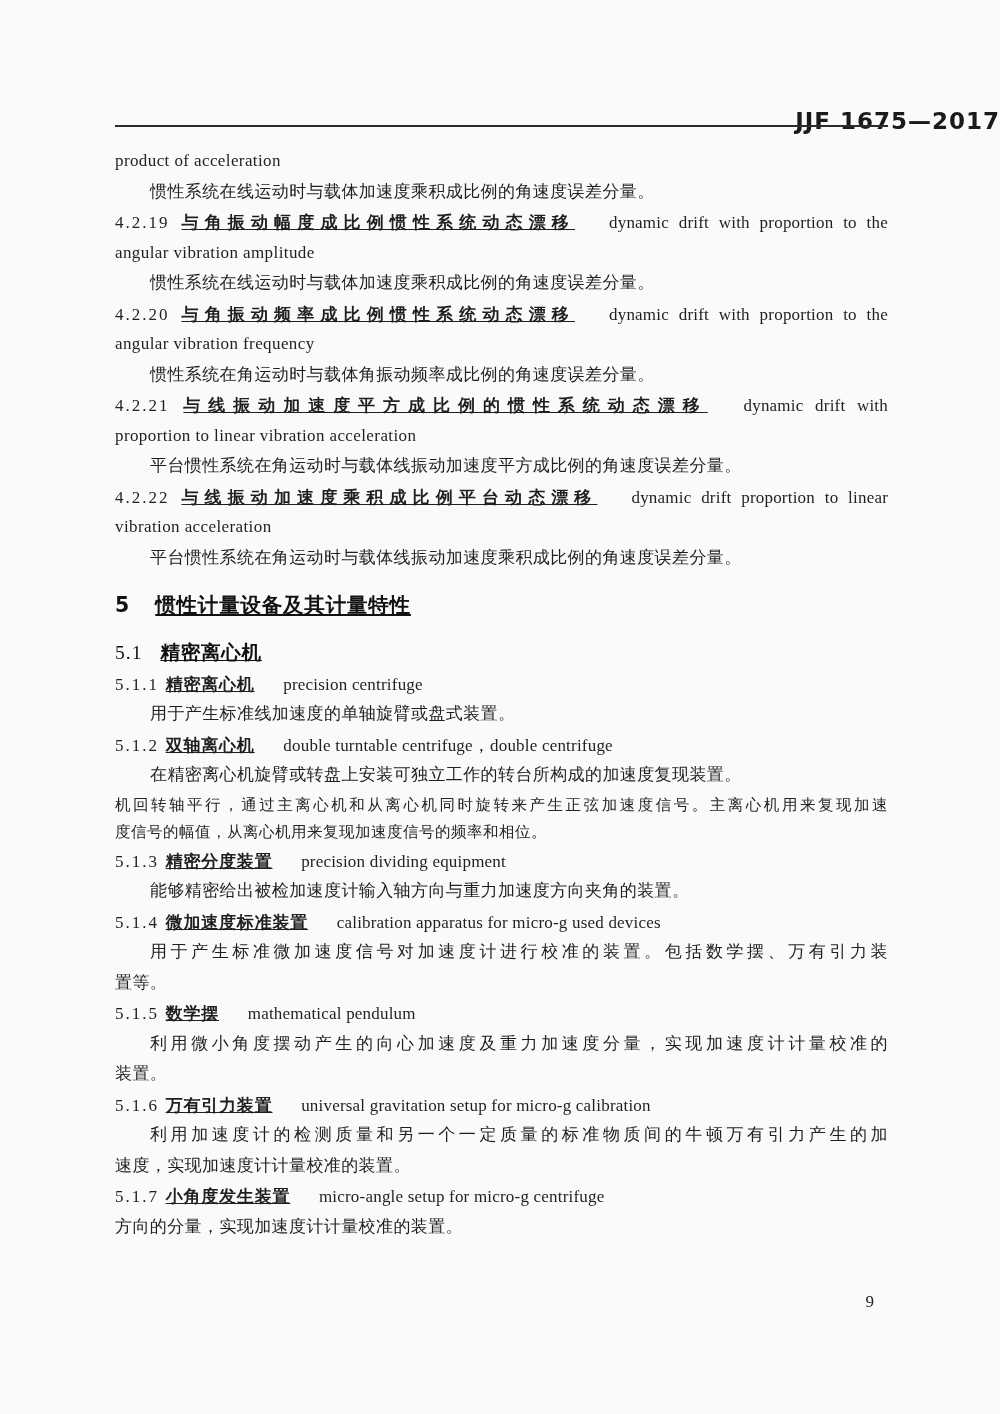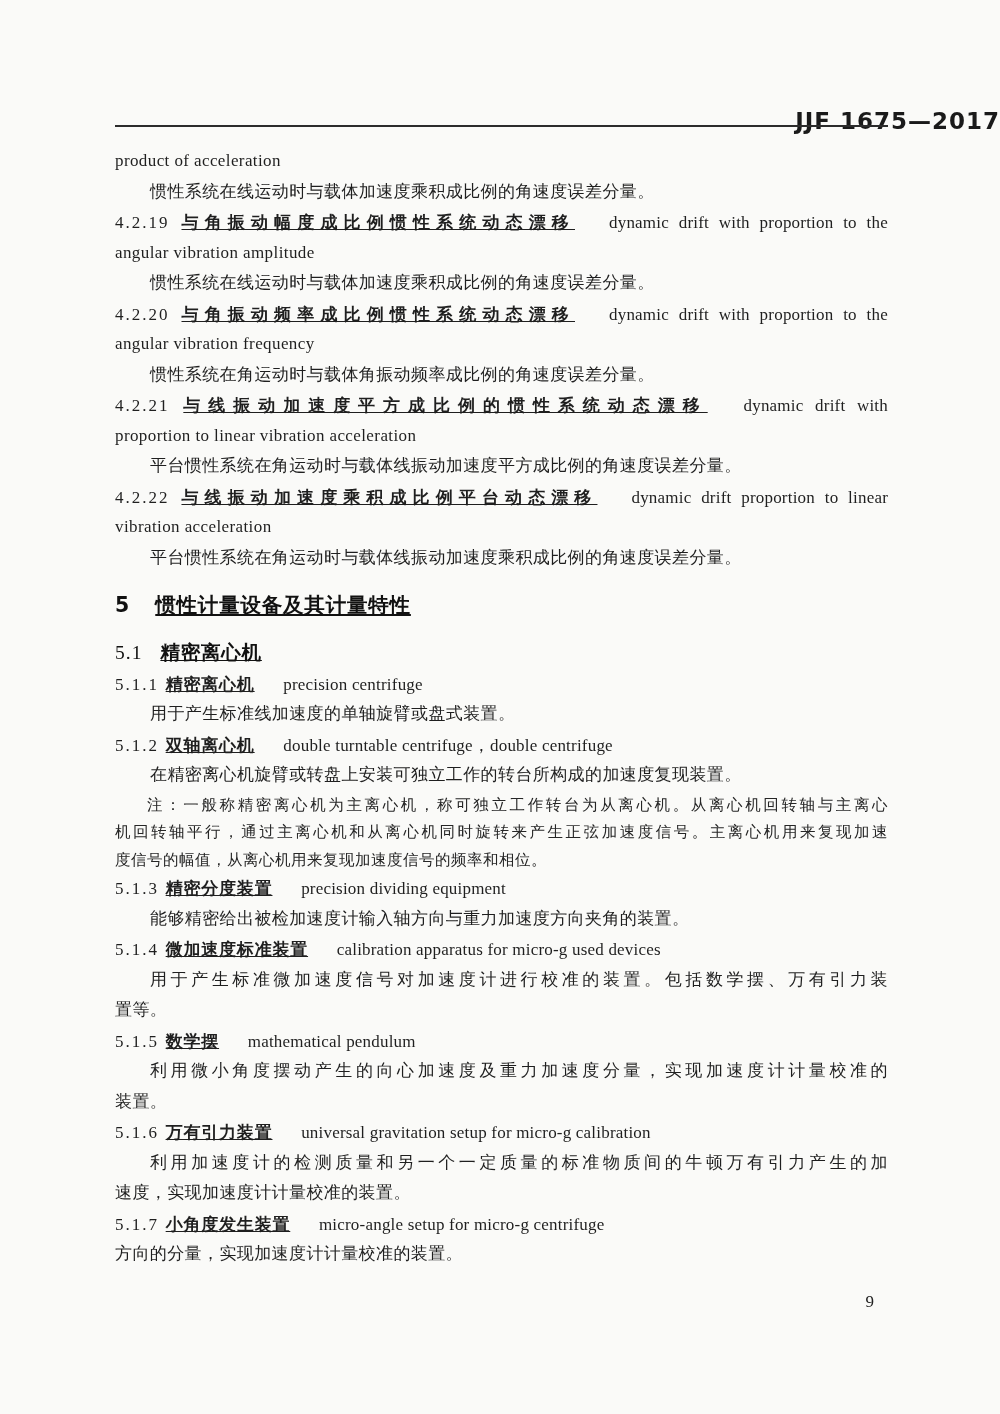--- a/index.html
+++ b/index.html
@@ -128,21 +128,20 @@
       <div class="ln zh">平台惯性系统在角运动时与载体线振动加速度平方成比例的角速度误差分量。</div>
       <div class="ln term just"><span class="t-num">4.2.22</span> <span class="t-zh">与线振动加速度乘积成比例平台动态漂移</span> <span class="t-en">dynamic drift proportion to linear</span> </div>
       <div class="ln en">vibration acceleration</div>
       <div class="ln zh">平台惯性系统在角运动时与载体线振动加速度乘积成比例的角速度误差分量。</div>
       <div class="ln h1"><span class="t-num">5</span><span class="h-text">惯性计量设备及其计量特性</span></div>
       <div class="ln h2"><span class="t-num">5.1</span><span class="h-text">精密离心机</span></div>
       <div class="ln term"><span class="t-num">5.1.1</span> <span class="t-zh">精密离心机</span> <span class="t-en">precision centrifuge</span> </div>
       <div class="ln zh">用于产生标准线加速度的单轴旋臂或盘式装置。</div>
       <div class="ln term"><span class="t-num">5.1.2</span> <span class="t-zh">双轴离心机</span> <span class="t-en">double turntable centrifuge，double centrifuge</span> </div>
       <div class="ln zh">在精密离心机旋臂或转盘上安装可独立工作的转台所构成的加速度复现装置。</div>
-      <div class="ln note just">注：一般称精密离心机为主离心机，称可独立工作转台为从离心机。从离心机回转轴与主离心</div>
       <div class="ln note-cont just">机回转轴平行，通过主离心机和从离心机同时旋转来产生正弦加速度信号。主离心机用来复现加速</div>
       <div class="ln note-cont">度信号的幅值，从离心机用来复现加速度信号的频率和相位。</div>
       <div class="ln term"><span class="t-num">5.1.3</span> <span class="t-zh">精密分度装置</span> <span class="t-en">precision dividing equipment</span> </div>
       <div class="ln zh">能够精密给出被检加速度计输入轴方向与重力加速度方向夹角的装置。</div>
       <div class="ln term"><span class="t-num">5.1.4</span> <span class="t-zh">微加速度标准装置</span> <span class="t-en">calibration apparatus for micro-g used devices</span> </div>
       <div class="ln zh just">用于产生标准微加速度信号对加速度计进行校准的装置。包括数学摆、万有引力装</div>
       <div class="ln zh-cont">置等。</div>
       <div class="ln term"><span class="t-num">5.1.5</span> <span class="t-zh">数学摆</span> <span class="t-en">mathematical pendulum</span> </div>
       <div class="ln zh just">利用微小角度摆动产生的向心加速度及重力加速度分量，实现加速度计计量校准的</div>
       <div class="ln zh-cont">装置。</div>

